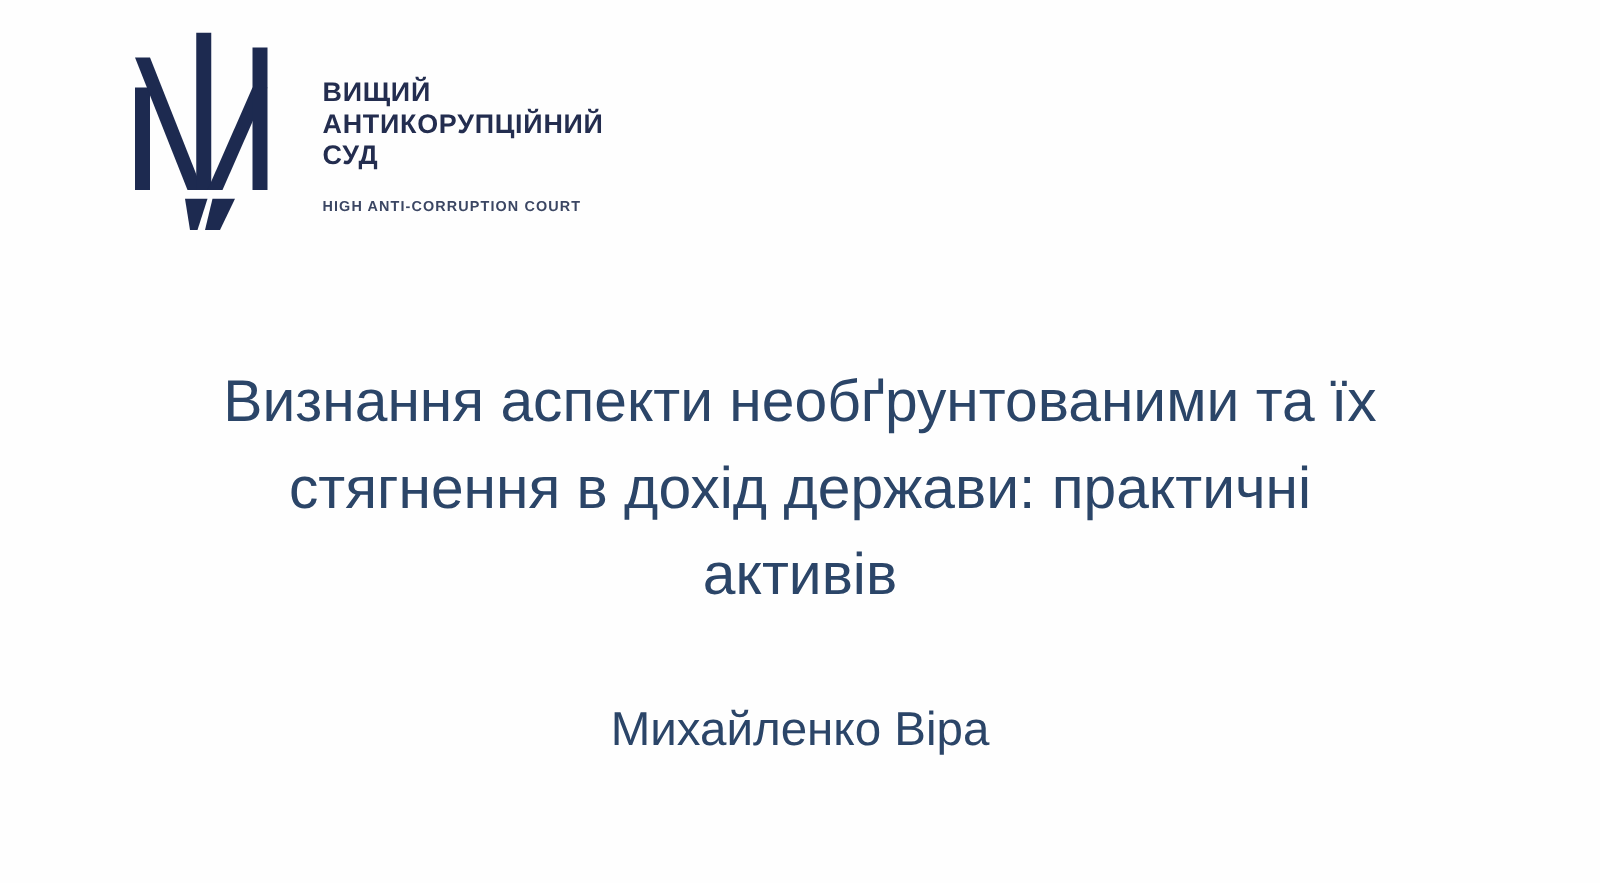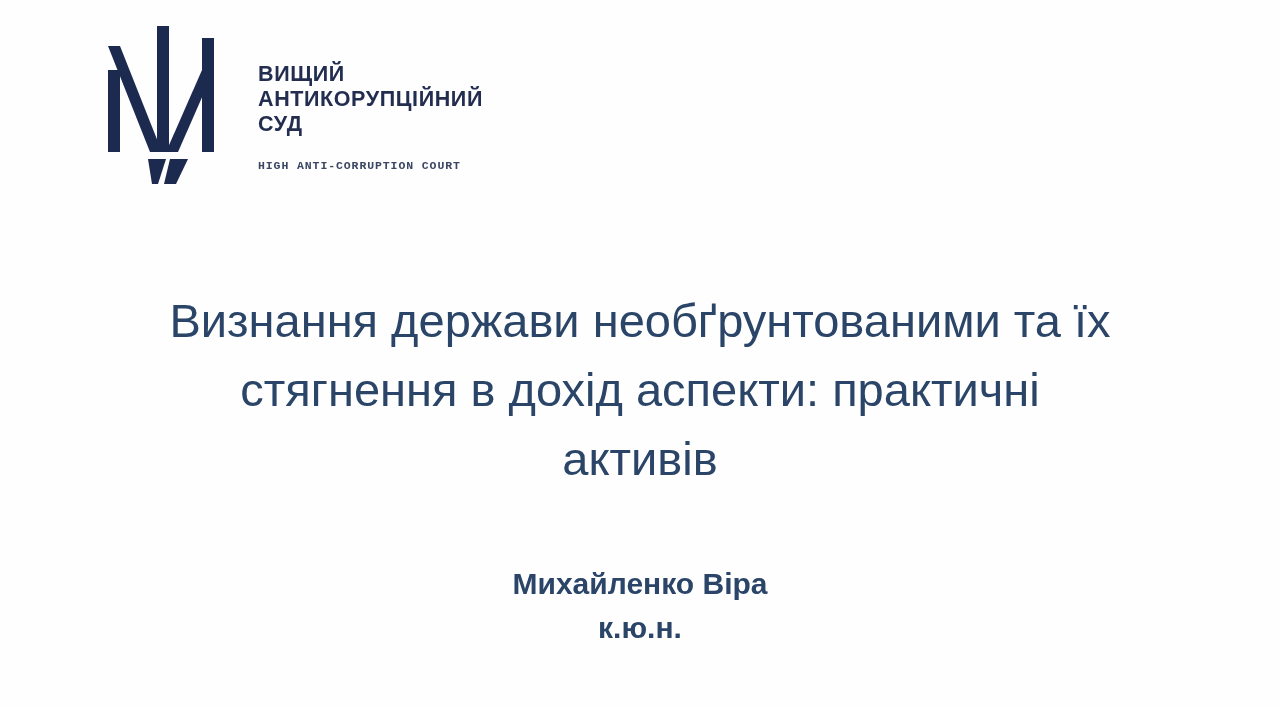--- a/index.html
+++ b/index.html
@@ -49,21 +49,21 @@
     font-size: 21.5px;
     line-height: 25px;
     letter-spacing: 0.6px;
     color: #232d4f;
     text-transform: uppercase;
     white-space: pre-line;
     margin: 0;
   }
 
   .logo-subtitle {
-    font-family: Liberation Mono, monospace;
+    font-family: Liberation Sans, sans-serif;
     font-weight: bold;
     font-size: 11.5px;
     line-height: 14px;
     letter-spacing: 0.9px;
     color: #3b4663;
     text-transform: uppercase;
     margin: 22px 0 0 0;
   }
 
   
@@ -95,22 +95,22 @@
     left: 60px;
     right: 60px;
     top: 562px;
     text-align: center;
   }
 
   .author-line {
     display: block;
     margin: 0;
     font-family: "Liberation Sans", sans-serif;
-    font-weight: bold;
-    font-size: 30px;
+    font-weight: normal;
+    font-size: 38px;
     line-height: 44px;
     color: #2b4568;
   }
 </style>
 </head>
 <body>
 
 <div class="slide">
 
   <div class="logo-lockup">
@@ -138,24 +138,23 @@
       <div class="logo-title">ВИЩИЙ
 АНТИКОРУПЦІЙНИЙ
 СУД</div>
       <div class="logo-subtitle">HIGH ANTI-CORRUPTION COURT</div>
     </div>
 
   </div>
 
   <div class="title-block">
     <h1 class="slide-title">
-      <span class="tline">Визнання держави необґрунтованими та їх</span>
-      <span class="tline">стягнення в дохід аспекти: практичні</span>
+      <span class="tline">Визнання аспекти необґрунтованими та їх</span>
+      <span class="tline">стягнення в дохід держави: практичні</span>
       <span class="tline">активів</span>
     </h1>
   </div>
 
   <div class="author-block">
     <span class="author-line">Михайленко Віра</span>
-    <span class="author-line">к.ю.н.</span>
   </div>
 
 </div>
 
 </body></html>

